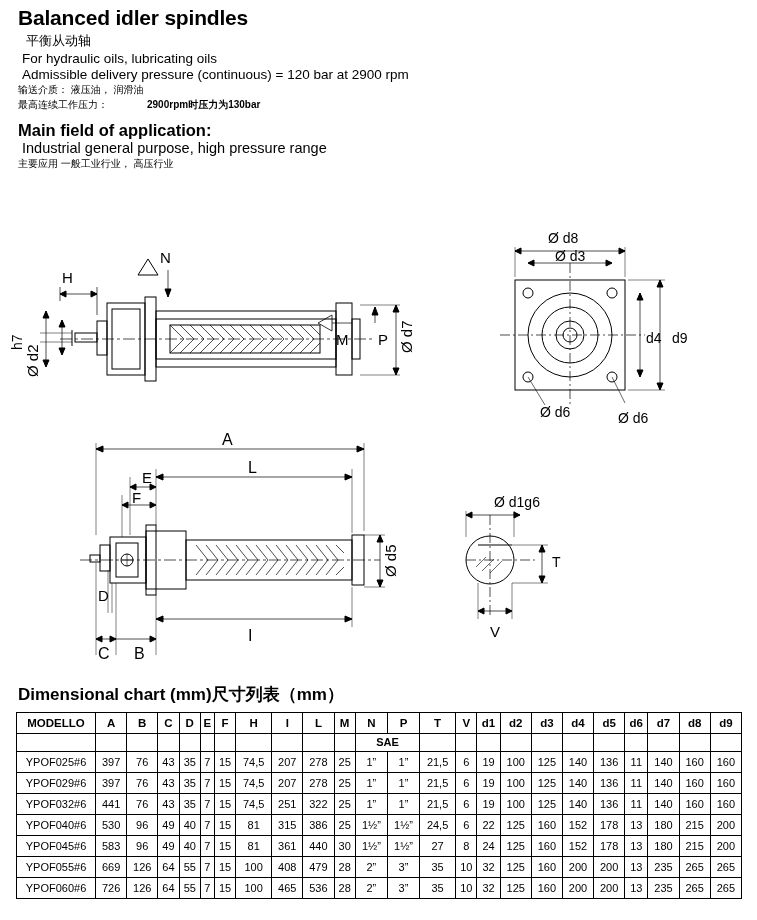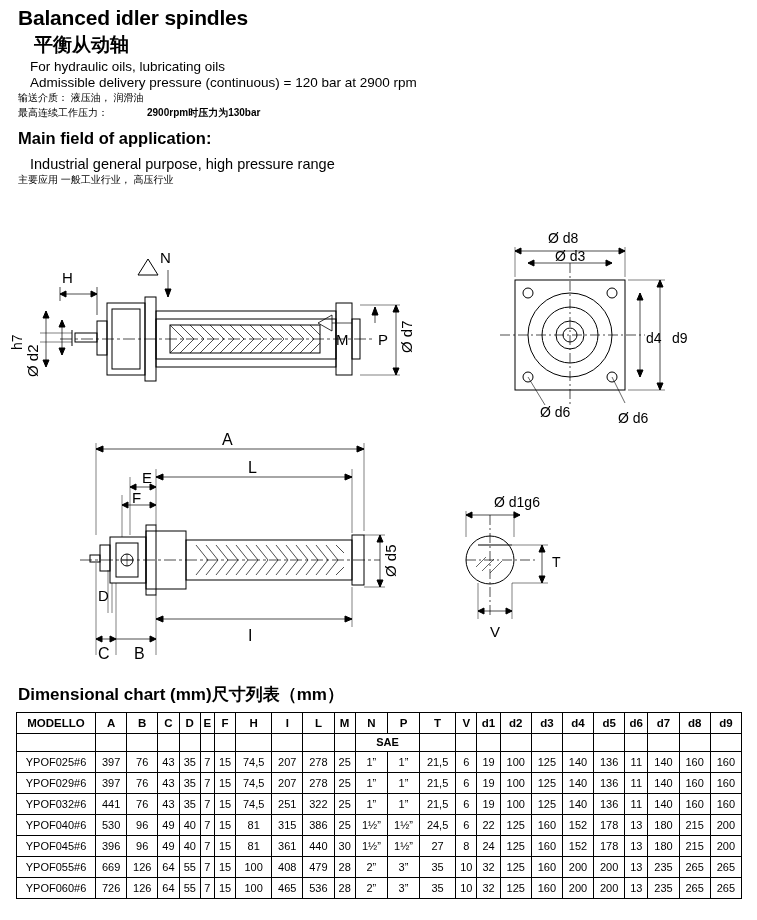--- a/index.html
+++ b/index.html
@@ -28,42 +28,41 @@
     top: 6px;
     width: 720px;
   }
   h1.title {
     font-size: 21px;
     font-weight: bold;
     margin: 0 0 2px 0;
     letter-spacing: -0.2px;
   }
   .subtitle-cn {
-    font-size: 19px;
-    margin: 0 0 1px 16px;
-    font-weight: bold;
+    font-size: 13px;
+    margin: 0 0 1px 8px;
   }
   .line {
     font-size: 13.5px;
-    margin: 0 0 1px 12px;
+    margin: 0 0 1px 4px;
     white-space: nowrap;
   }
   .line-cn {
     font-size: 10px;
     margin: 0 0 1px 0;
     white-space: nowrap;
   }
   .line-cn b {
     font-weight: bold;
     margin-left: 39px;
   }
   h2.section {
     font-size: 16.5px;
     font-weight: bold;
-    margin: 9px 0 8px 0;
+    margin: 9px 0 0 0;
   }
   
   .drawing {
     position: absolute;
     left: 0;
     top: 215px;
     width: 757px;
     height: 460px;
   }
   .drawing svg { display: block; }
@@ -538,21 +537,21 @@
         <td>160</td>
         <td>152</td>
         <td>178</td>
         <td>13</td>
         <td>180</td>
         <td>215</td>
         <td>200</td>
       </tr>
       <tr>
         <td class="model">YPOF045#6</td>
-        <td>396</td>
+        <td>583</td>
         <td>96</td>
         <td>49</td>
         <td>40</td>
         <td>7</td>
         <td>15</td>
         <td>81</td>
         <td>361</td>
         <td>440</td>
         <td>30</td>
         <td>1½”</td>

